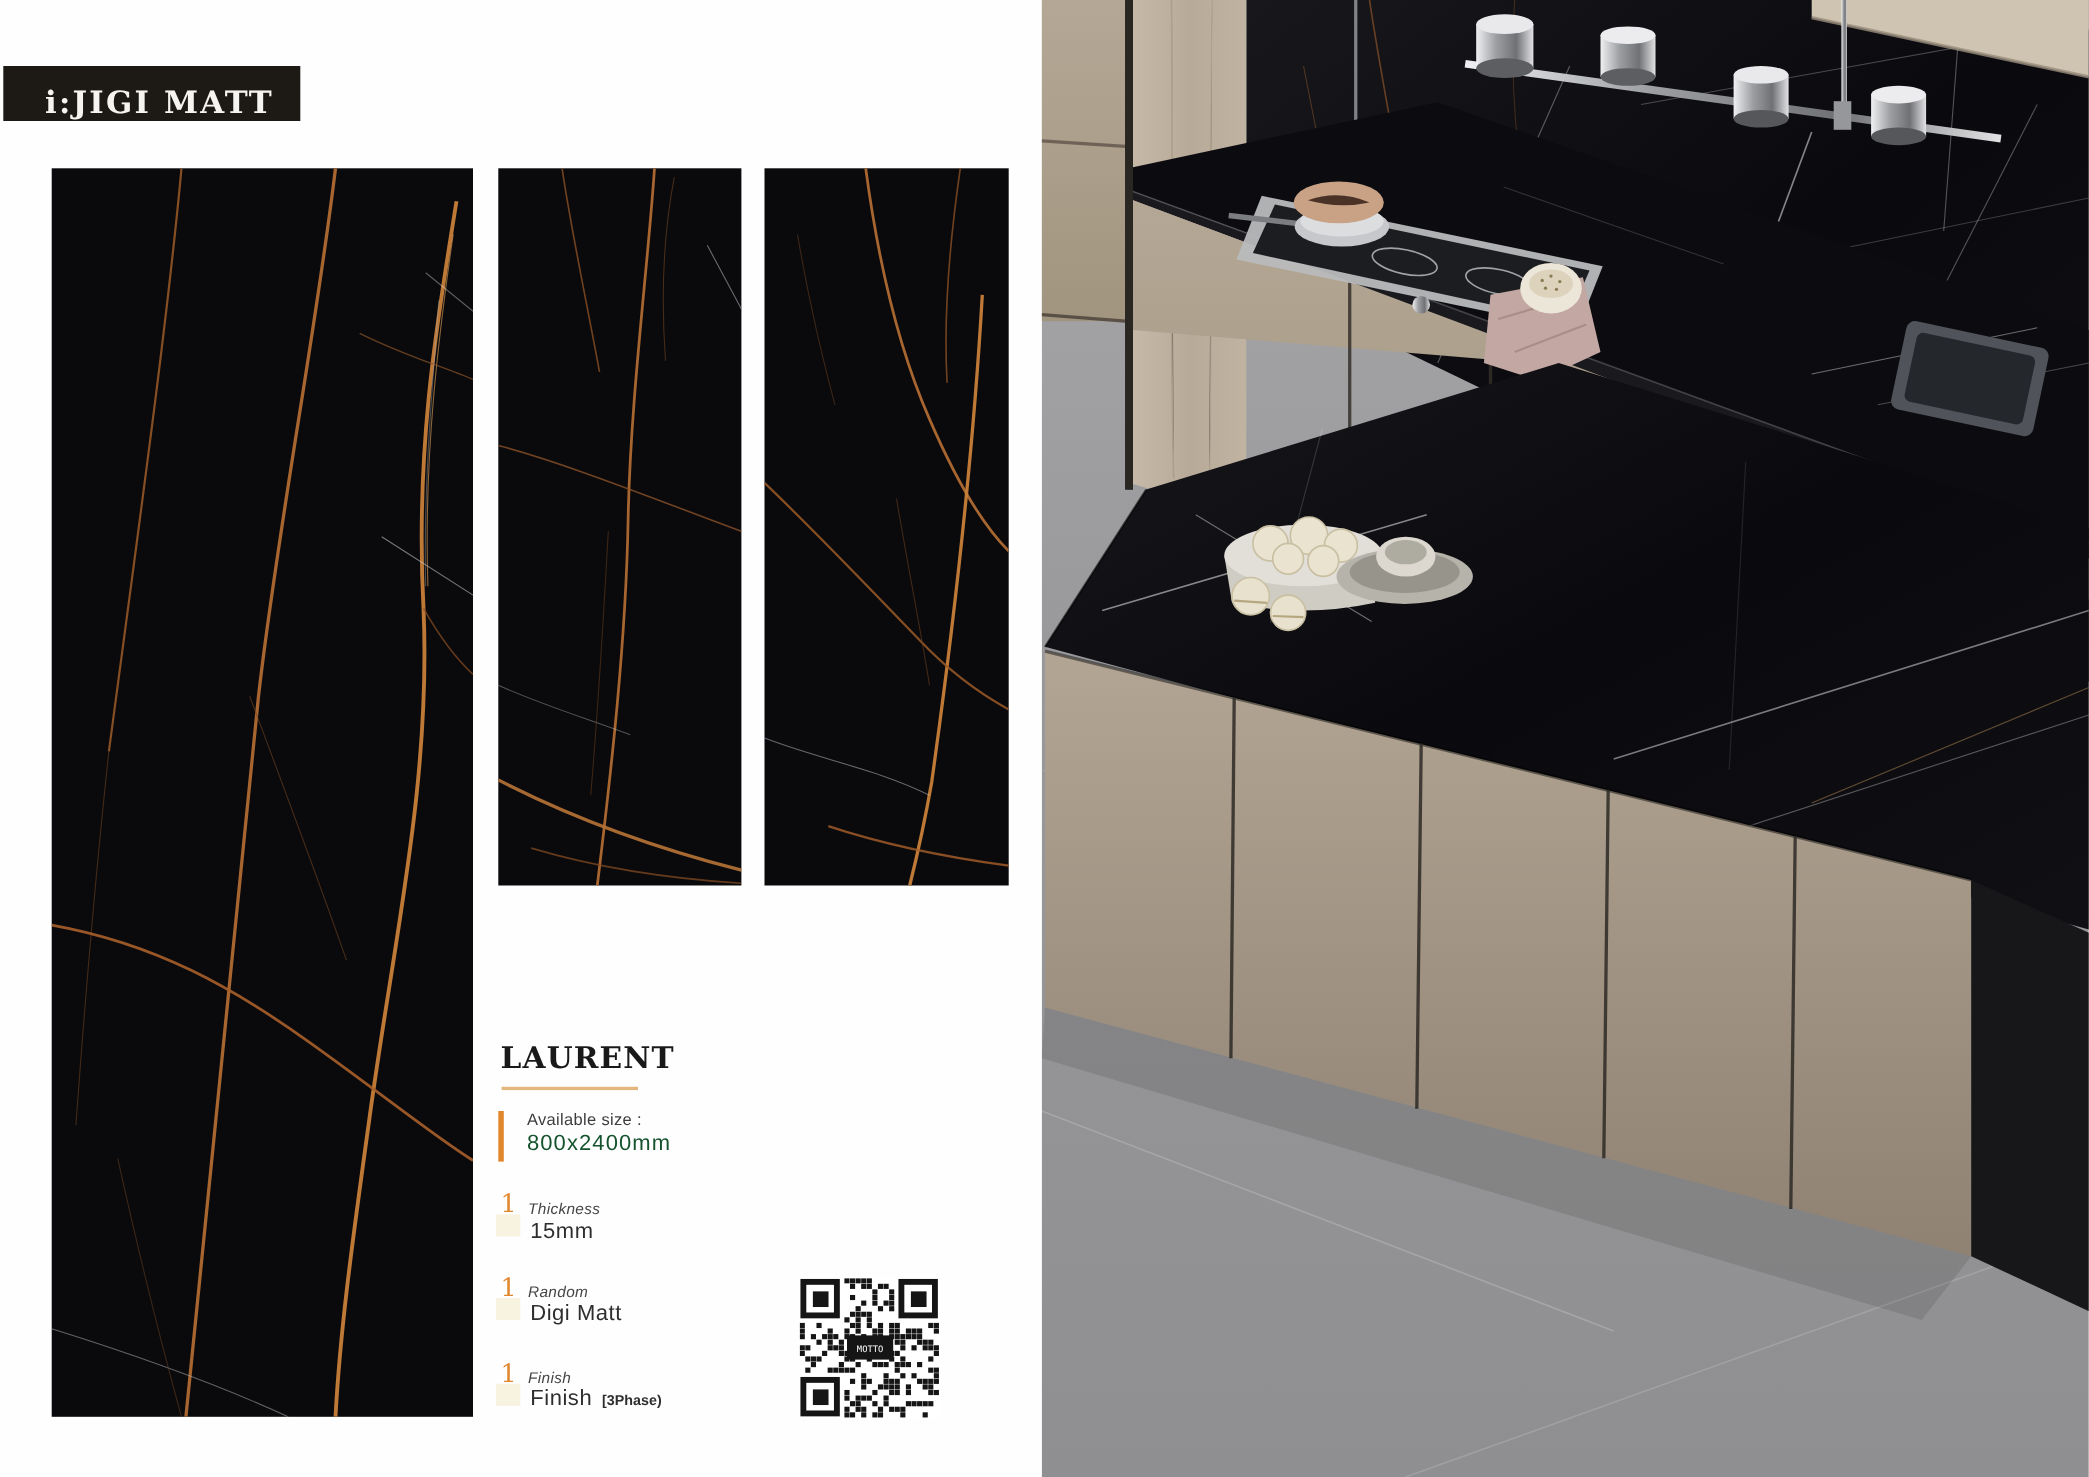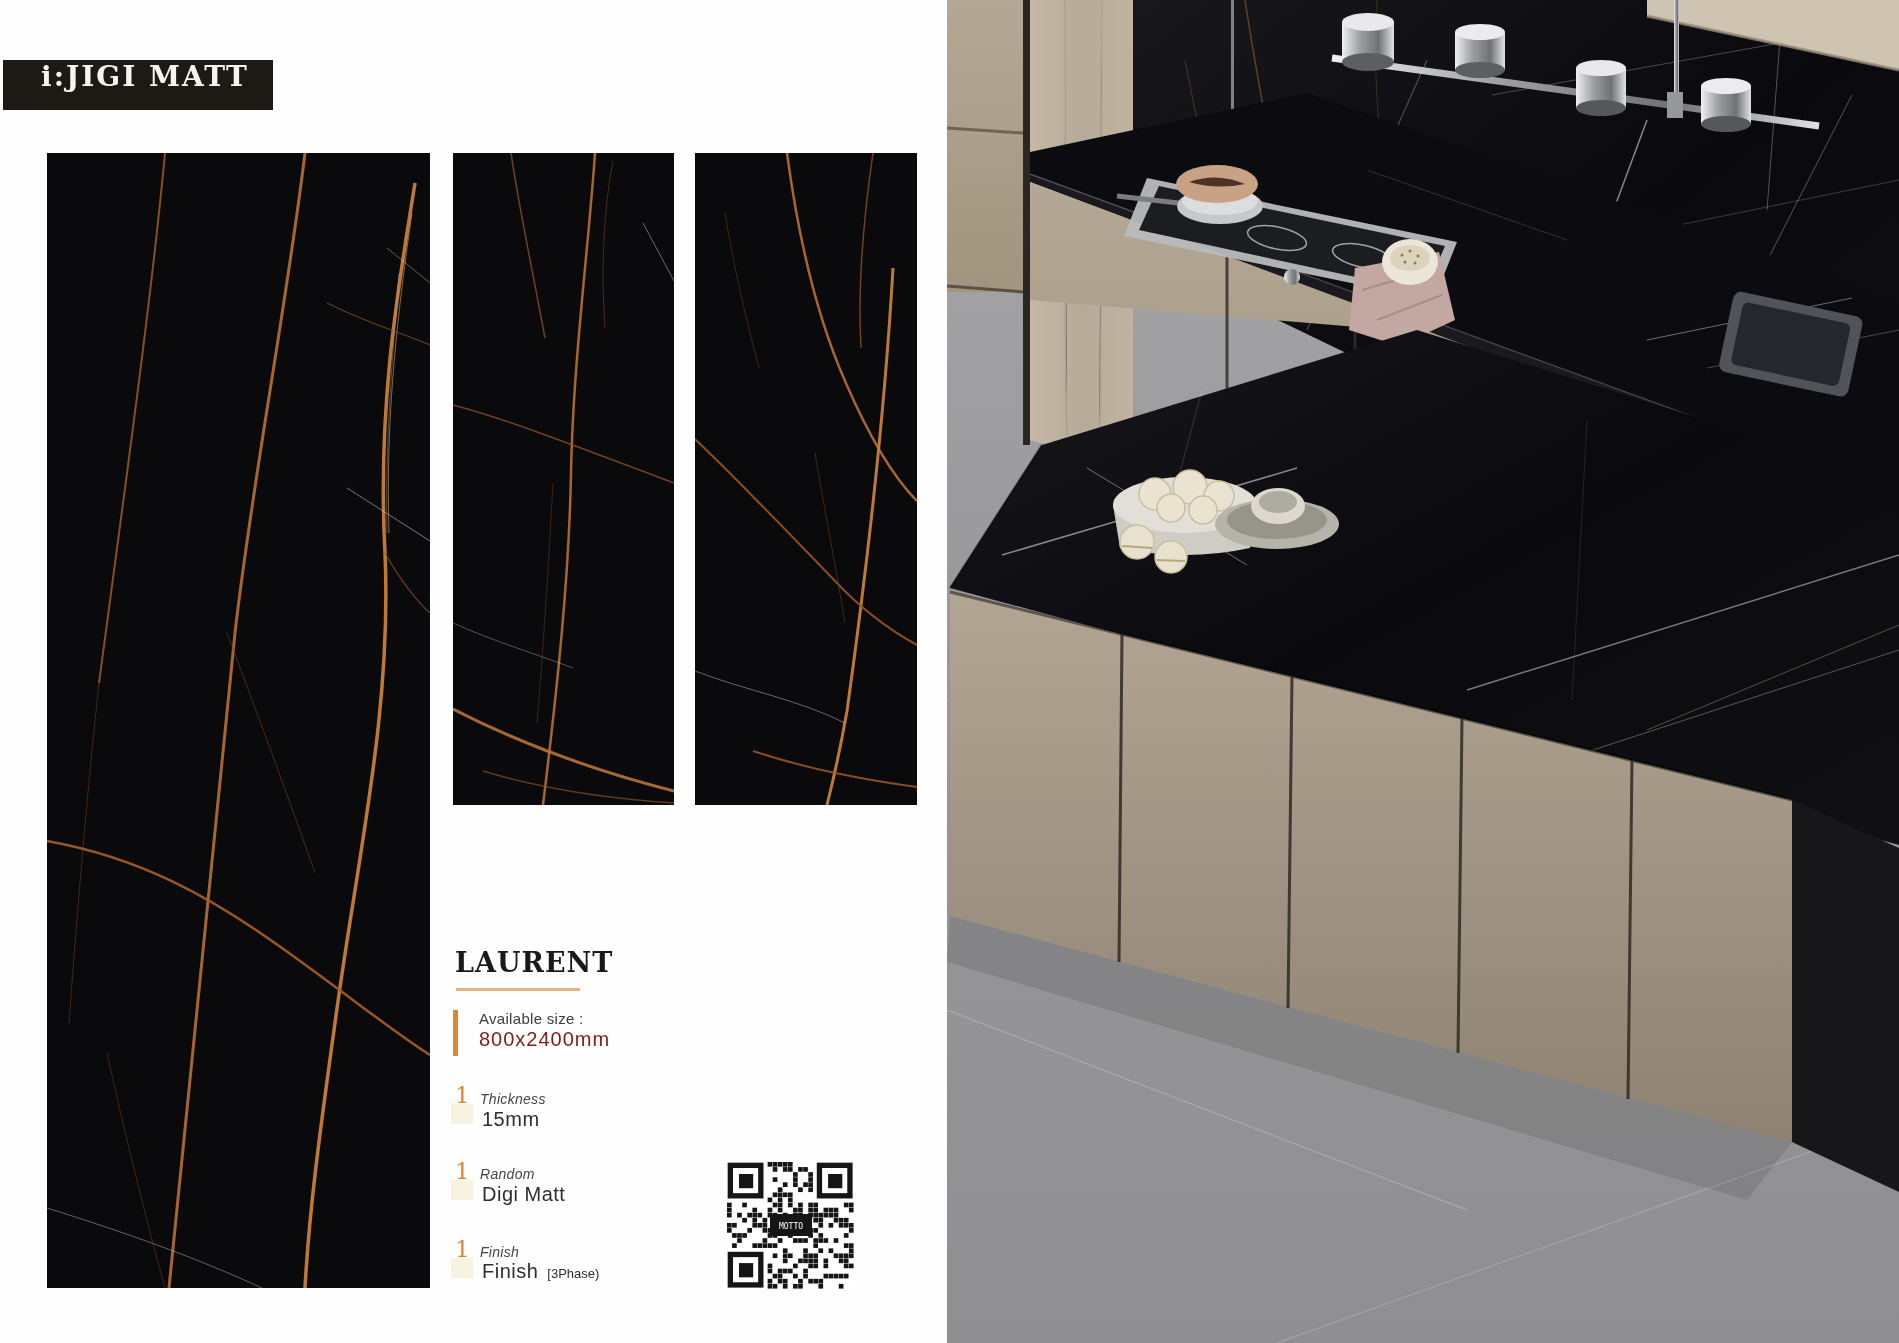--- a/index.html
+++ b/index.html
@@ -1,46 +1,46 @@
 <!DOCTYPE html>
 <html><head>
 <meta charset="utf-8">
 <style>
   html,body{margin:0;padding:0;background:#ffffff;}
   #page{position:relative;width:1899px;height:1343px;background:#fefefe;overflow:hidden;
         font-family:"Liberation Sans",sans-serif;}
 
   
   .badge{position:absolute;left:3px;top:60px;width:270px;height:50px;background:#1d1a16;
-         display:flex;align-items:flex-start;padding-left:38px;box-sizing:border-box;}
+         display:flex;align-items:flex-end;padding-left:38px;box-sizing:border-box;}
   .badge span{color:#f6f4f0;font-family:"DejaVu Serif",serif;font-weight:bold;
               font-size:28px;letter-spacing:2px;white-space:nowrap;}
 
   
   .tile{position:absolute;background:#0a0a0d;}
   #tile1{left:47px;top:153px;width:383px;height:1135px;}
   #tile2{left:453px;top:153px;width:221px;height:652px;}
   #tile3{left:695px;top:153px;width:222px;height:652px;}
   .tile svg{position:absolute;left:0;top:0;width:100%;height:100%;}
 
   
   .p-title{position:absolute;left:455px;top:947px;font-family:"DejaVu Serif",serif;
            font-weight:bold;font-size:27px;letter-spacing:1px;color:#191919;}
   .p-underline{position:absolute;left:456px;top:988px;width:124px;height:3px;background:#e2b67c;}
 
   .size-bar{position:absolute;left:453px;top:1010px;width:5px;height:46px;background:#e0862c;}
   .size-label{position:absolute;left:479px;top:1010px;font-size:15px;color:#3c3c3c;letter-spacing:.3px;}
-  .size-value{position:absolute;left:479px;top:1028px;font-size:20px;color:#7f1d1d;letter-spacing:1px;}
+  .size-value{position:absolute;left:479px;top:1028px;font-size:20px;color:#14532d;letter-spacing:1px;}
 
   .spec-marker{position:absolute;left:455px;width:20px;font-family:"DejaVu Serif",serif;
                font-size:23px;color:#e0862c;line-height:1;}
   .spec-ghost{position:absolute;left:451px;width:22px;height:20px;background:rgba(243,231,200,.55);}
   .spec-label{position:absolute;left:480px;font-size:14px;color:#454545;letter-spacing:.3px;font-style:italic;}
   .spec-value{position:absolute;left:482px;font-size:20px;color:#2e2e2e;letter-spacing:.5px;}
-  .spec-suffix{font-size:13px;font-weight:normal;color:#2e2e2e;margin-left:9px;letter-spacing:0;margin-top:28px;}
+  .spec-suffix{font-size:13px;font-weight:bold;color:#2e2e2e;margin-left:9px;letter-spacing:0;margin-top:28px;}
 
   #m1{top:1084px;} #g1{top:1104px;} #l1{top:1091px;} #v1{top:1108px;}
   #m2{top:1160px;} #g2{top:1180px;} #l2{top:1166px;} #v2{top:1183px;}
   #m3{top:1238px;} #g3{top:1258px;} #l3{top:1244px;} #v3{top:1260px;}
 
   
   #qr{position:absolute;left:727px;top:1162px;width:127px;height:127px;background:#ffffff;}
 
   
   #photo{position:absolute;left:947px;top:0;width:952px;height:1343px;}

